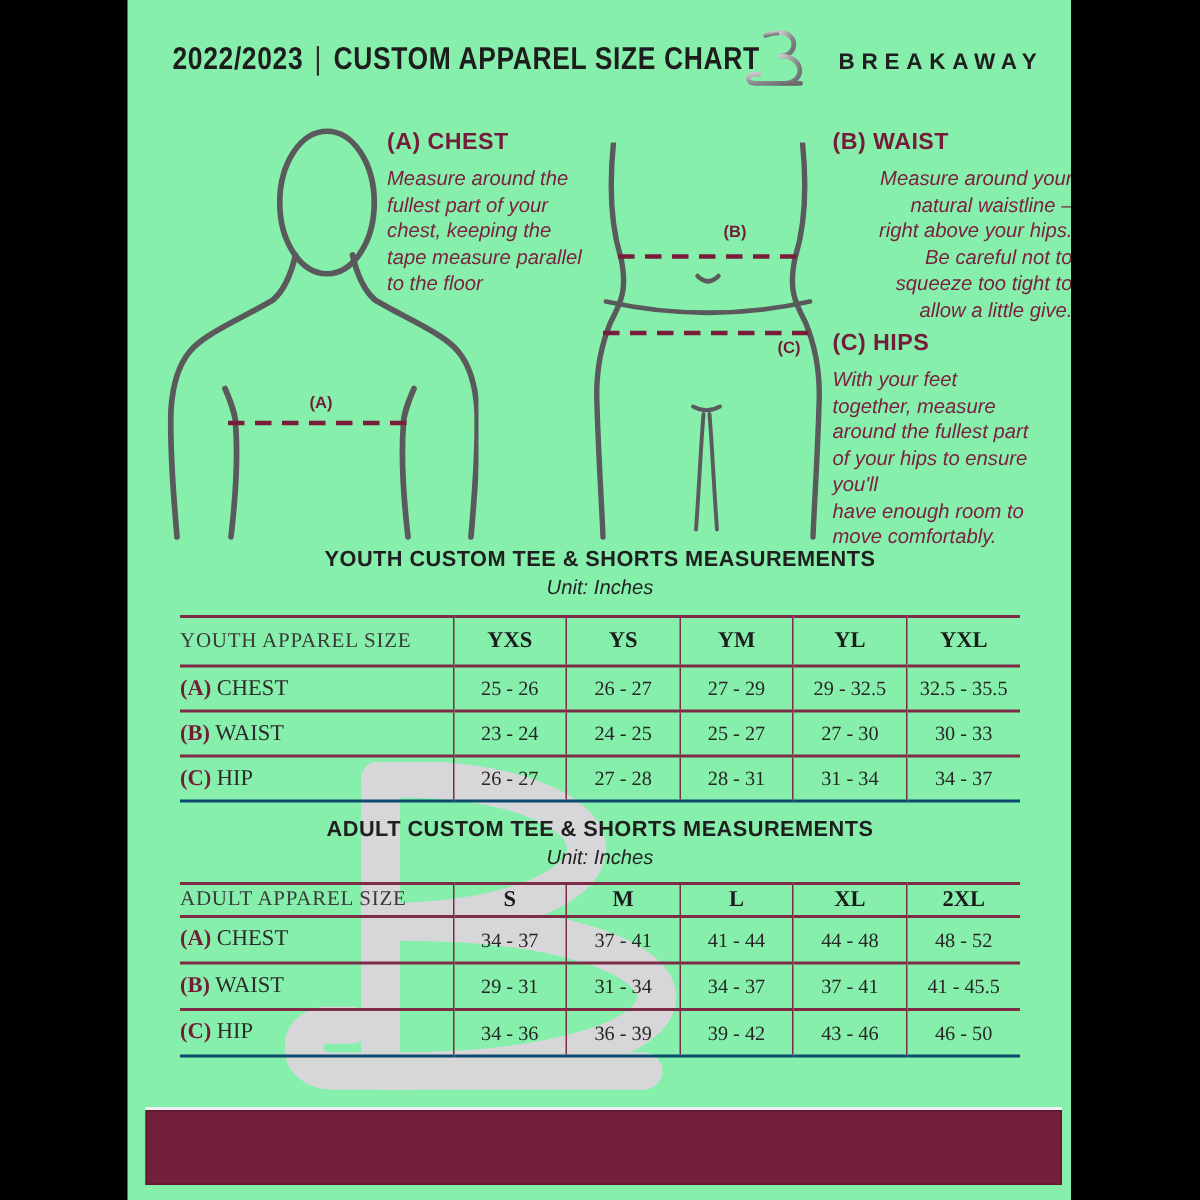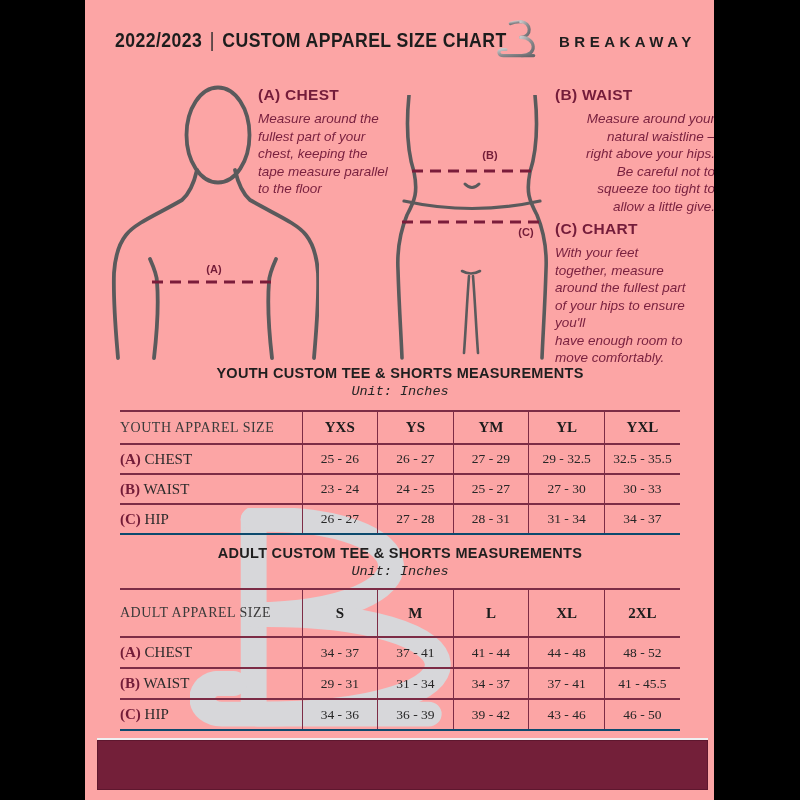--- a/index.html
+++ b/index.html
@@ -1,40 +1,40 @@
 <!DOCTYPE html>
 <html><head>
 <meta charset="utf-8">
 <style>
   html,body{margin:0;padding:0;background:#000;}
   body{width:800px;height:800px;position:relative;overflow:hidden;
        font-family:"Liberation Sans", sans-serif;}
   .page{position:absolute;left:85px;top:0;width:629px;height:800px;
-        background:#fca5a5;overflow:hidden;}
+        background:#86efac;overflow:hidden;}
   .abs{position:absolute;}
 
   
   .hdr-title{left:30px;top:28px;font-size:21px;font-weight:bold;color:#1d1d1d;
              letter-spacing:.5px;transform:scaleX(.84);transform-origin:left center;
              white-space:nowrap;}
   .hdr-sep{padding:0 9px;font-weight:400;color:#2a2a2a;}
   .brand{left:474px;top:33px;font-size:15px;font-weight:bold;color:#1f1f1f;
          letter-spacing:4.5px;white-space:nowrap;}
 
   
   .g-head{font-size:15.5px;font-weight:bold;color:#741c3a;letter-spacing:.3px;}
   .g-desc{font-size:13.5px;font-style:italic;color:#7a2240;line-height:17.5px;
           white-space:pre-line;}
   .fig-label{font-size:11px;font-weight:bold;color:#731c38;text-align:center;}
 
   
   .sec-title{left:35px;width:560px;text-align:center;font-size:14.5px;
              font-weight:bold;color:#1f1f1f;letter-spacing:.3px;}
   .sec-unit{left:35px;width:560px;text-align:center;font-size:13.5px;
-            font-style:italic;color:#242424;font-family:Liberation Mono, monospace;}
+            font-style:italic;color:#242424;}
 
   
   table.size{border-collapse:collapse;table-layout:fixed;width:560px;
              background:transparent;}
   table.size td{border-top:2px solid #7d2c46;vertical-align:middle;
                 padding:0;overflow:hidden;font-family:Liberation Serif, serif;}
   table.size tr td + td{border-left:1.5px solid #7d2c46;}
   table.size tr:last-child td{border-bottom:2px solid #0c4a6e;}
   td.lbl{font-size:14px;color:#3a3a3a;letter-spacing:.5px;padding-left:13px;}
   td.sz{font-size:15px;font-weight:bold;color:#1c1c1c;text-align:center;}
@@ -114,21 +114,21 @@
 to the floor</div>
 
   <div class="abs g-head" style="left:470px;top:86px;">(B) WAIST</div>
   <div class="abs g-desc" style="left:470px;top:110px;width:160px;text-align:right;">Measure around your
 natural waistline –
 right above your hips.
 Be careful not to
 squeeze too tight to
 allow a little give.</div>
 
-  <div class="abs g-head" style="left:470px;top:220px;">(C) CHART</div>
+  <div class="abs g-head" style="left:470px;top:220px;">(C) HIPS</div>
   <div class="abs sec-title layer" style="top:365px;">YOUTH CUSTOM TEE &amp; SHORTS MEASUREMENTS</div>
 
   <div class="abs g-desc" style="left:470px;top:244px;width:170px;">With your feet
 together, measure
 around the fullest part
 of your hips to ensure
 you'll
 have enough room to
 move comfortably.</div>
   <div class="abs sec-unit layer" style="top:384px;">Unit: Inches</div>
@@ -184,21 +184,21 @@
   <table class="size abs layer" style="left:35px;top:588px;">
     <colgroup>
         <col style="width:182px">
         <col>
         <col>
         <col>
         <col>
         <col>
       </colgroup>
     <tbody>
-        <tr style="height:48px;">
+        <tr style="height:22px;">
       <td class="lbl">ADULT APPAREL SIZE</td>
       <td class="sz">S</td>
       <td class="sz">M</td>
       <td class="sz">L</td>
       <td class="sz">XL</td>
       <td class="sz">2XL</td>
     </tr>
     <tr style="height:31px;">
       <td class="rowlbl"><span class="key">(A)</span> <span>CHEST</span></td>
       <td class="val">34 - 37</td>

